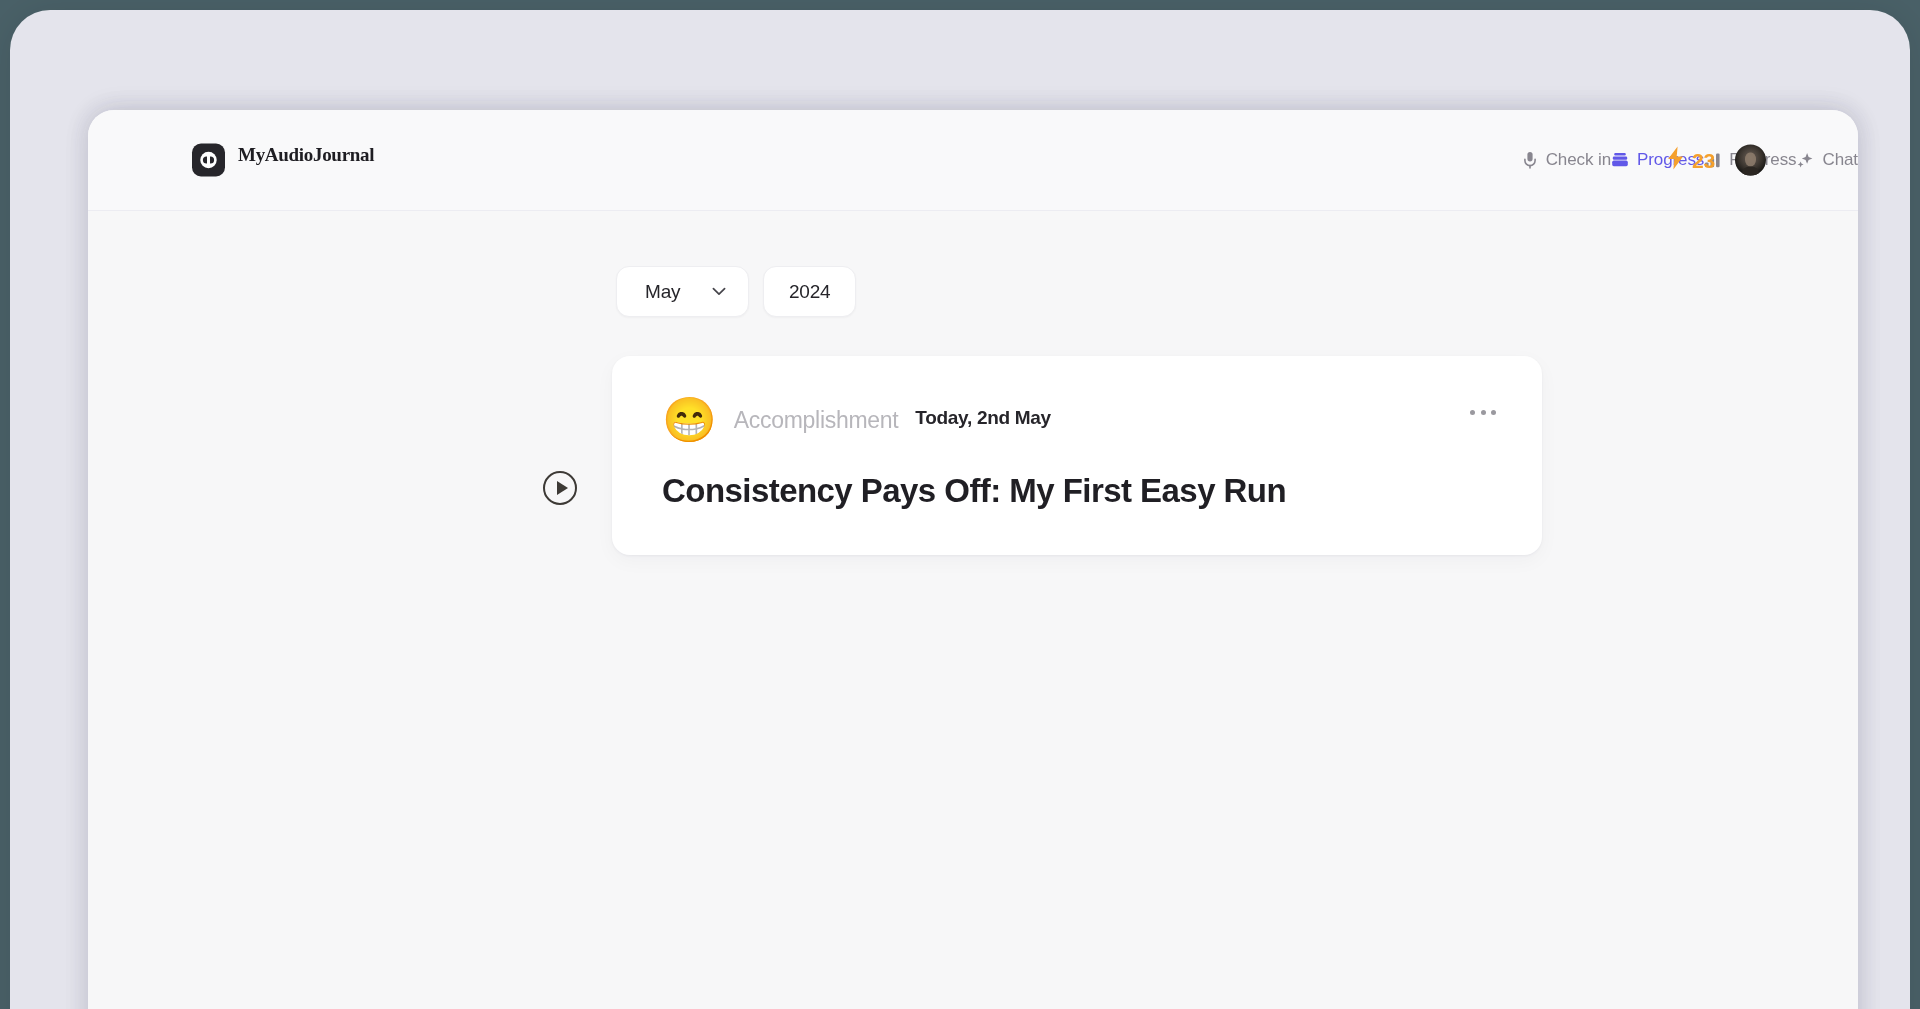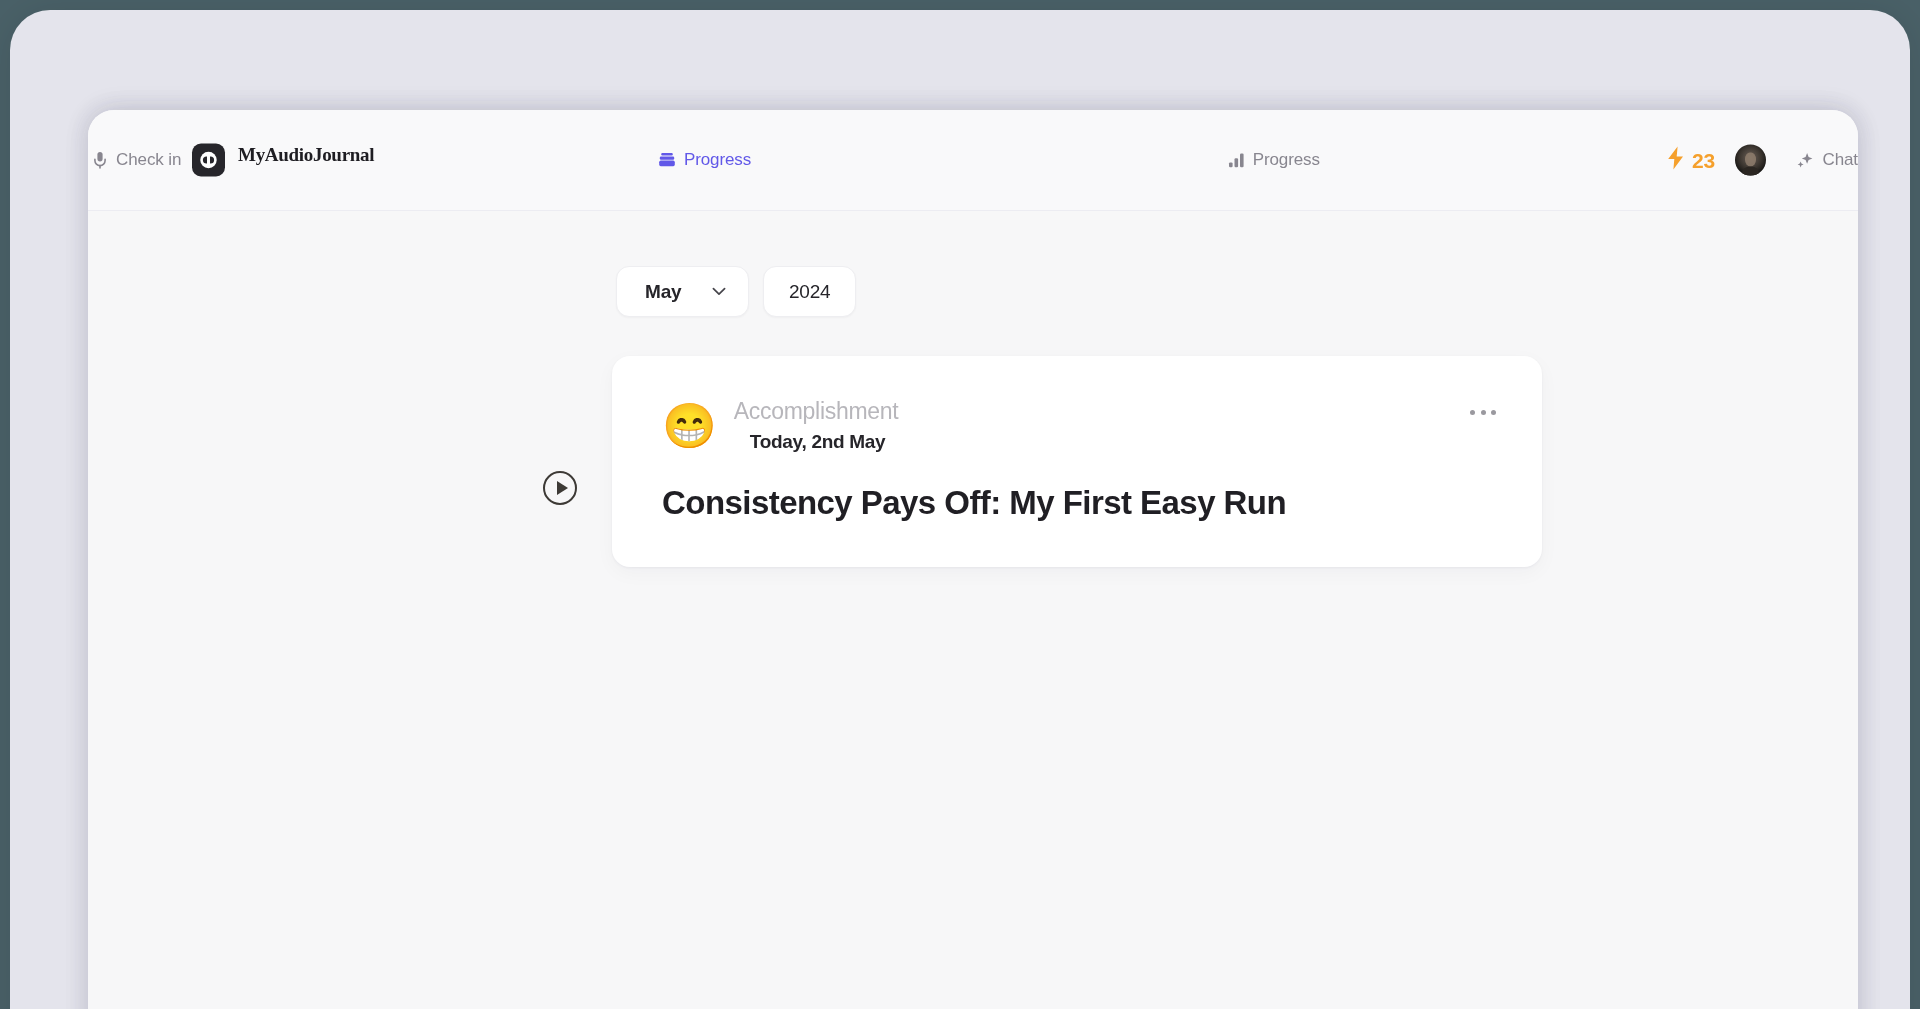--- a/index.html
+++ b/index.html
@@ -83,21 +83,21 @@
     white-space: nowrap;
   }
 
   
   #mainnav {
     position: absolute;
     left: 4px; right: 0;
     top: 50%;
     transform: translateY(-50%);
     display: flex;
-    justify-content: space-between;
+    justify-content: flex-end;
     align-items: center;
     pointer-events: none;
   }
   .nav-item {
     display: flex;
     align-items: center;
     gap: 8px;
     font-size: 17px;
     color: #88868f;
     letter-spacing: -0.1px;
@@ -181,21 +181,20 @@
     color: #26252a;
     letter-spacing: -0.2px;
     box-shadow: 0 1px 2px rgba(20,20,40,0.035);
     cursor: pointer;
   }
   .pill-month {
     padding: 0 22px 0 28px;
     gap: 29px;
     justify-content: space-between;
     min-width: 133px;
-    font-weight: bold;
   }
   .pill-year { padding: 0 25px; }
   .chev {
     width: 14px; height: 9px;
     flex: none;
     display: flex;
     align-items: center;
   }
 
   
@@ -242,21 +241,21 @@
     display: flex;
     align-items: center;
     gap: 17px;
   }
   .mood-emoji {
     font-size: 44px;
     line-height: 1;
     flex: none;
     filter: saturate(1.05);
   }
-  .entry-head-text { display: flex; flex-direction: column; gap: 7px; }
+  .entry-head-text { display: flex; flex-direction: row; gap: 1px; }
   .entry-category {
     font-size: 23px;
     color: #b7b6bb;
     letter-spacing: -0.3px;
     line-height: 1.15;
   }
   .entry-date {
     font-size: 19px;
     font-weight: bold;
     color: #26252a;

